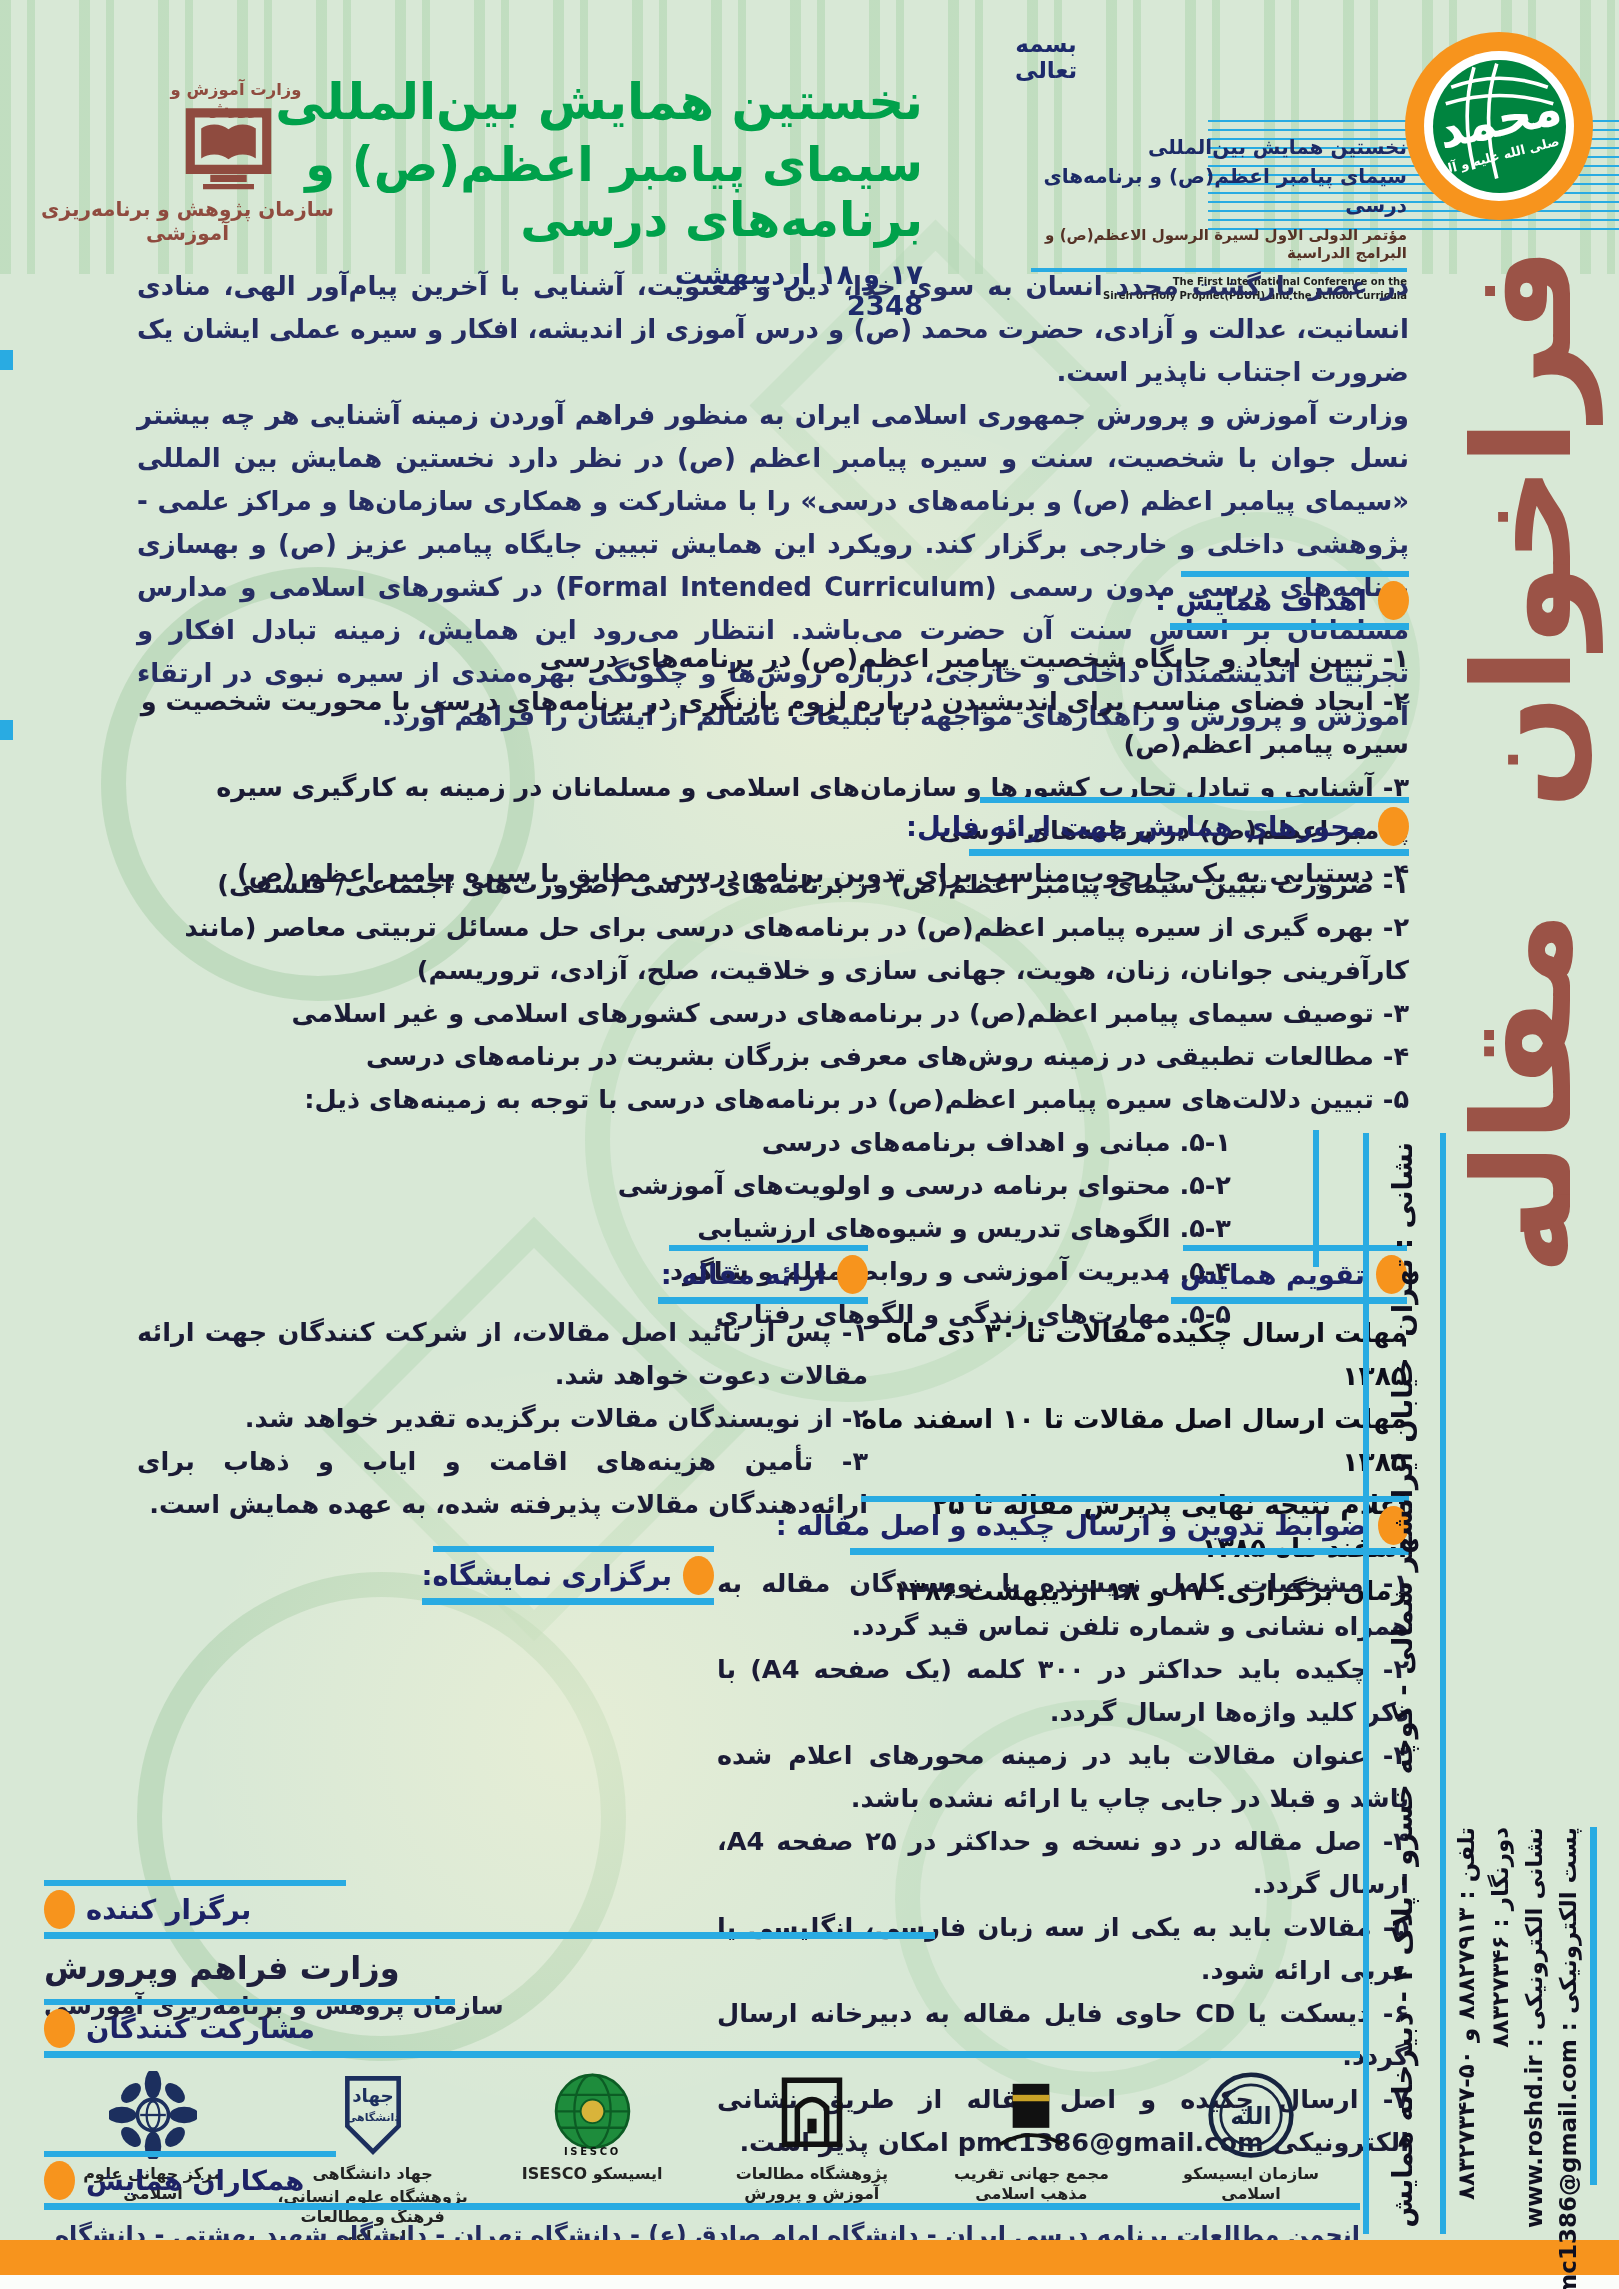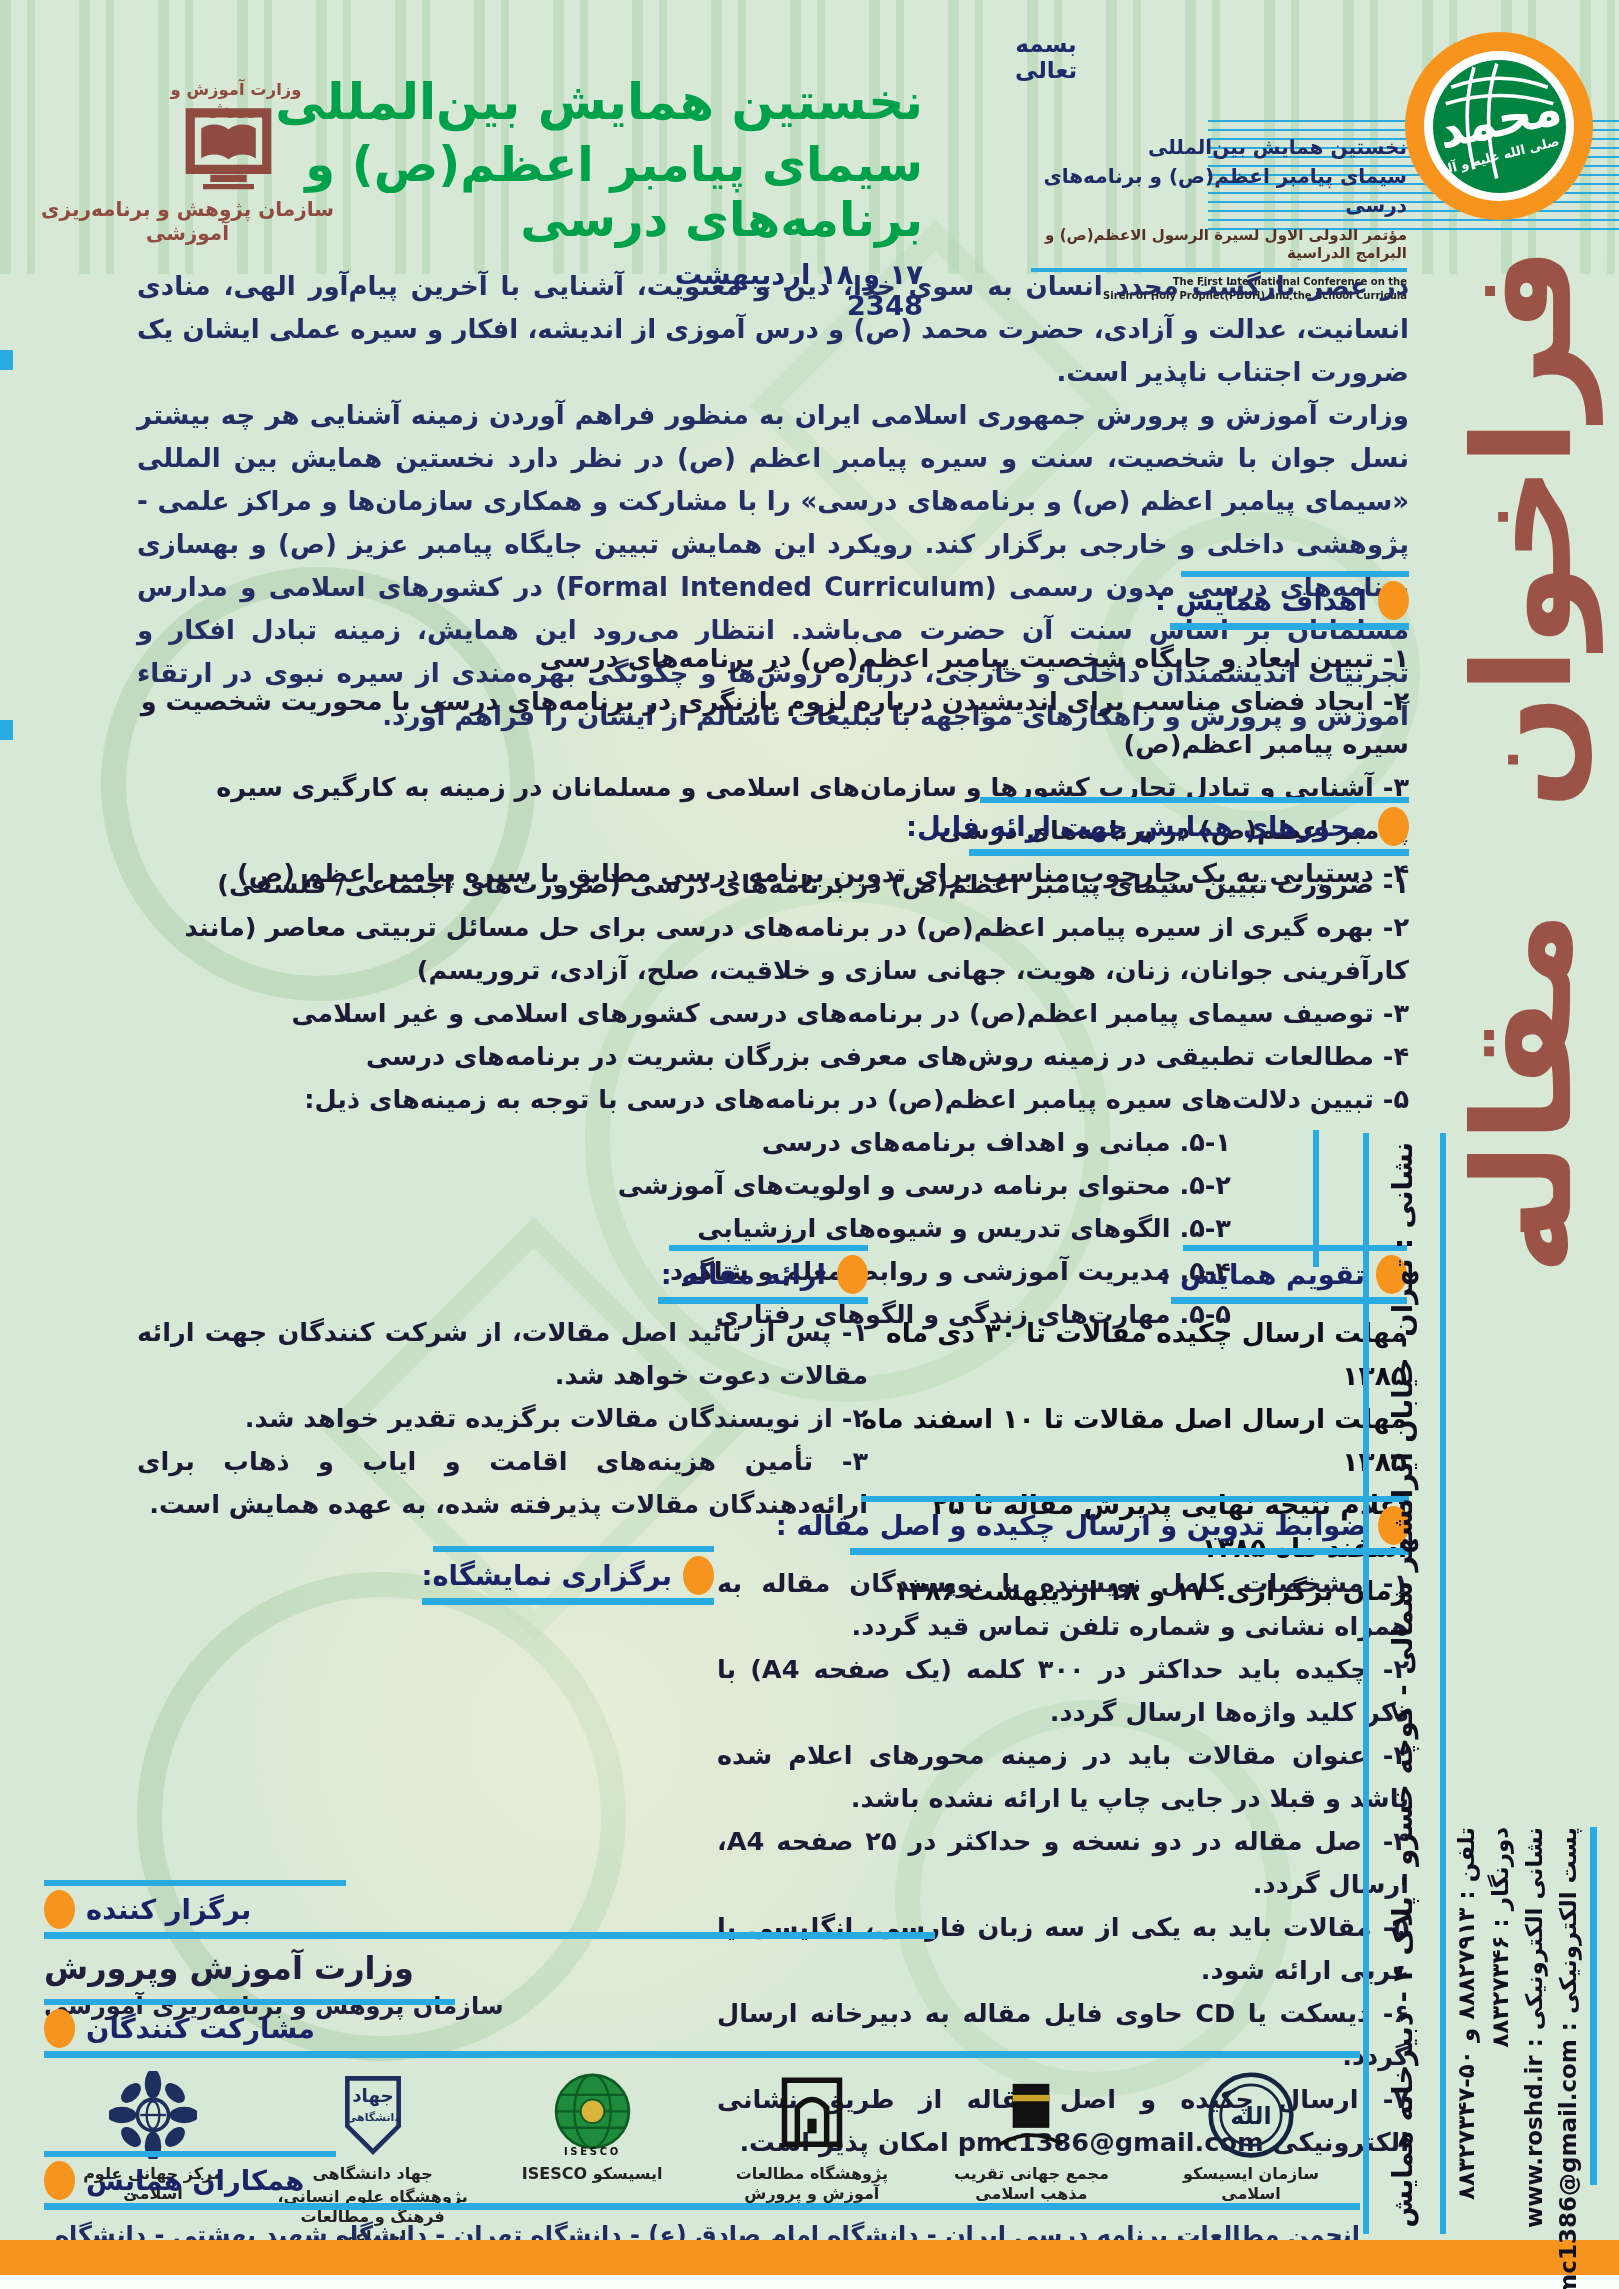--- a/index.html
+++ b/index.html
@@ -266,21 +266,21 @@
   <div class="sec" style="left:44px;top:1876px;width:891px;">
     <div class="sechead l">
       <span class="bar" style="width:302px"></span>
       <span class="hrow">
           <i class="bullet"></i>
         <b class="hlabel">برگزار کننده</b>
         </span>
       <span class="bar" style="width:891px"></span>
     </div>
     <div class="org-lines">
-      <div class="org-l1">وزارت آموزش وپرورش</div>
+      <div class="org-l1">وزارت فراهم وپرورش</div>
       <div class="org-l2">سازمان پژوهش و برنامه‌ریزی آموزشی</div>
     </div>
   </div>
 
   <div class="sec" style="left:44px;top:1995px;width:1316px;">
     <div class="sechead l">
       <span class="bar" style="width:411px"></span>
       <span class="hrow">
           <i class="bullet"></i>
         <b class="hlabel">مشارکت کنندگان</b>

